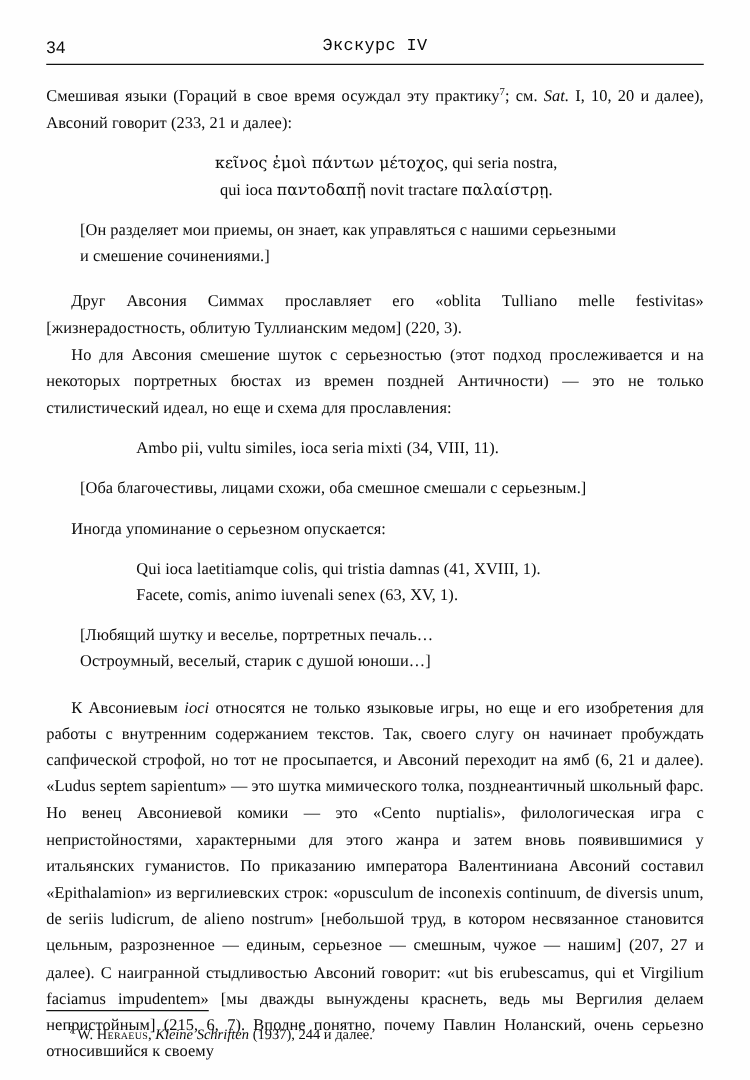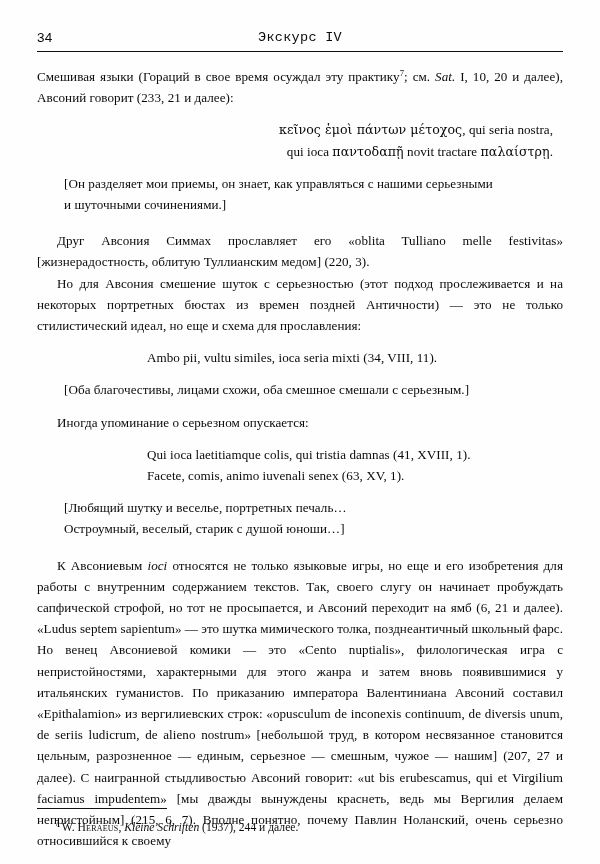--- a/index.html
+++ b/index.html
@@ -93,28 +93,28 @@
   
   .trans {
     margin-left: 27px;
     width: 480px;
     text-align: left;
     text-indent: 0;
   }
 
   
   .quote {
-    margin-left: 110px;
+    margin-left: 72px;
     text-align: left;
     text-indent: 0;
     width: 440px;
   }
   .quote-greek {
-    margin-left: 76px;
-    text-align: right;
+    margin-left: 52px;
+    text-align: center;
     text-indent: 0;
     width: 440px;
   }
 
   .gap-lg { height: 15px; }
   .gap-md { height: 11px; }
 
   i, .ital { font-style: italic; }
 
   sup.fn {
@@ -174,21 +174,21 @@
     <p class="para-noindent"><span>Смешивая языки (Гораций в свое время осуждал эту практику</span><sup class="fn">7</sup><span>; см. </span><i>Sat.</i><span> I, 10, 20 и далее), Авсоний говорит (233, 21 и далее):</span></p>
 
     <div class="gap-md"></div>
 
     <p class="quote-greek"><span class="greek">κεῖνος ἐμοὶ πάντων μέτοχος</span><span>, qui seria nostra,</span></p>
     <p class="quote-greek"><span>qui ioca </span><span class="greek">παντοδαπῇ</span><span> novit tractare </span><span class="greek">παλαίστρῃ</span><span>.</span></p>
 
     <div class="gap-md"></div>
 
     <p class="trans">[Он разделяет мои приемы, он знает, как управляться с нашими серьезными</p>
-    <p class="trans">и шуточными сочинениями.]</p>
+    <p class="trans">и смешение сочинениями.]</p>
 
     <div class="gap-lg"></div>
 
     <p class="para">Друг Авсония Симмах прославляет его «oblita Tulliano melle festivitas» [жизнерадостность, облитую Туллианским медом] (220, 3).</p>
 
     <p class="para">Но для Авсония смешение шуток с серьезностью (этот подход прослеживается и на некоторых портретных бюстах из времен поздней Античности) — это не только стилистический идеал, но еще и схема для прославления:</p>
 
     <div class="gap-md"></div>
 
     <p class="quote">Ambo pii, vultu similes, ioca seria mixti (34, VIII, 11).</p>

